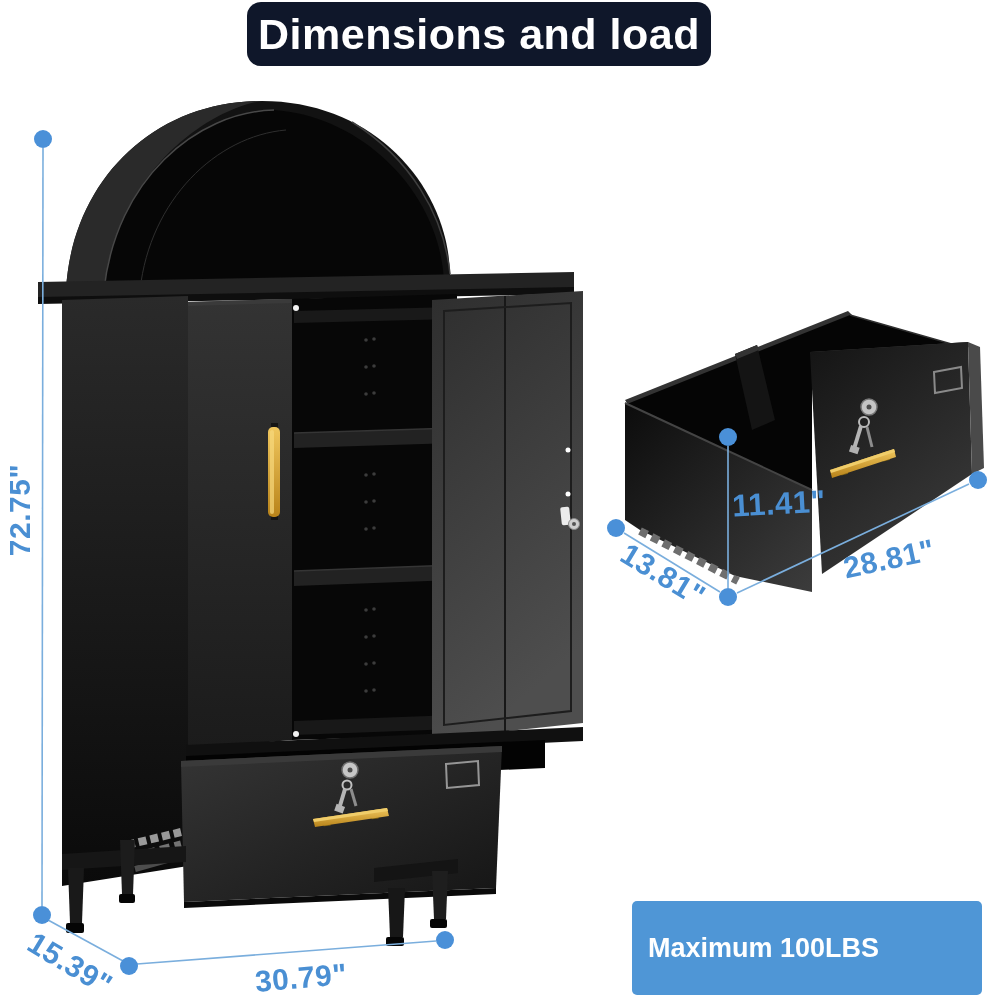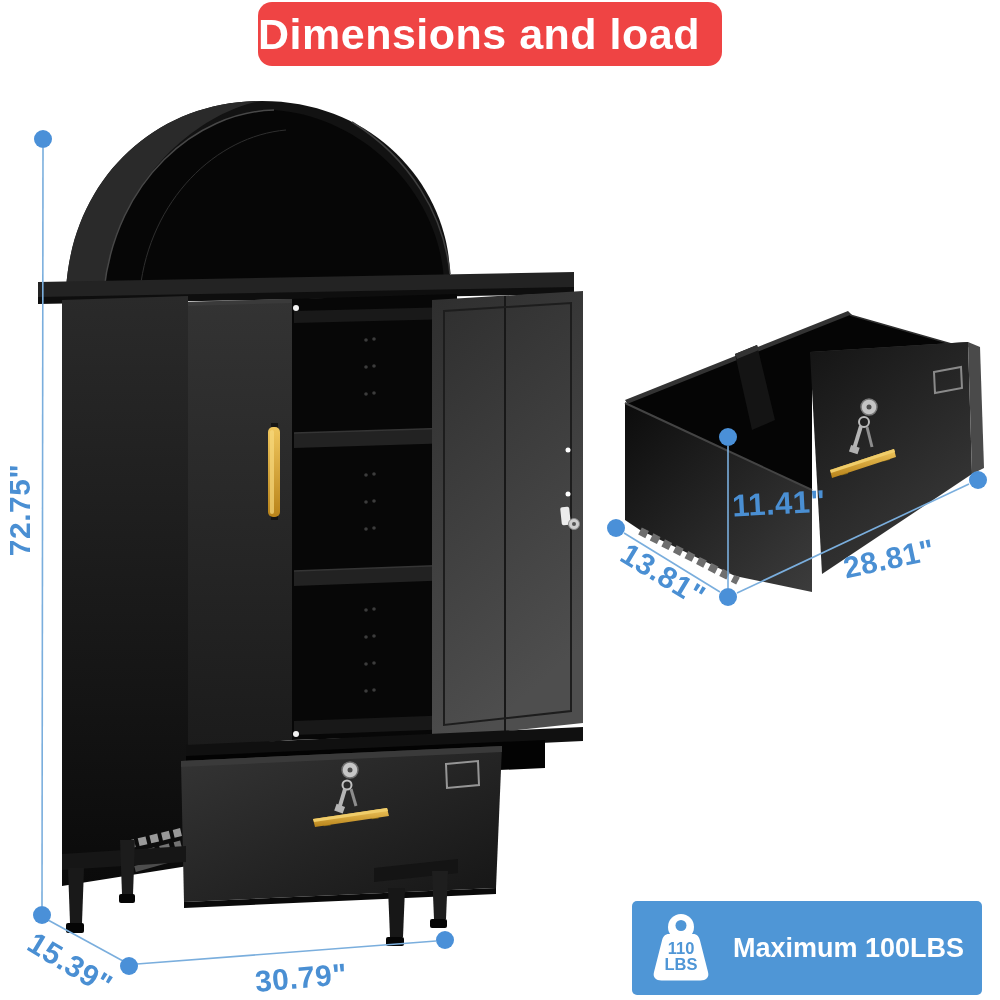--- a/index.html
+++ b/index.html
@@ -1,19 +1,19 @@
 <!DOCTYPE html>
 <html><head>
 <meta charset="utf-8">
 <style>
   html,body{margin:0;padding:0;background:#fff;}
   .page{position:relative;width:1000px;height:1000px;background:#ffffff;overflow:hidden;
         font-family:"Liberation Sans", sans-serif;}
-  .title-banner{position:absolute;left:258px;top:2px;width:464px;height:64px;
-        background:#ef4444;border-radius:14px;display:flex;align-items:center;}
+  .title-banner{position:absolute;left:247px;top:2px;width:464px;height:64px;
+        background:#0f172a;border-radius:14px;display:flex;align-items:center;justify-content:center;}
   .title-banner span{color:#ffffff;font-size:43px;font-weight:bold;letter-spacing:0.5px;}
   .scene{position:absolute;left:0;top:0;}
   .dim-label{position:absolute;font-size:30px;font-weight:bold;color:#4a8fd3;
         text-align:center;white-space:nowrap;letter-spacing:0.5px;}
   .lbl-cab-height{left:-30px;top:493px;width:100px;transform:rotate(-90deg);}
   .lbl-cab-depth{left:22px;top:947px;width:96px;transform:rotate(31deg);}
   .lbl-cab-width{left:253px;top:961px;width:96px;transform:rotate(-5deg);}
   .lbl-dr-height{left:731px;top:486px;width:96px;transform:rotate(-3deg);font-size:31px;}
   .lbl-dr-depth{left:615px;top:558px;width:96px;transform:rotate(31deg);}
   .lbl-dr-width{left:841px;top:542px;width:96px;transform:rotate(-12deg);}
@@ -237,30 +237,18 @@
   </svg>
 
   <div class="dim-label lbl-cab-height">72.75"</div>
   <div class="dim-label lbl-cab-depth">15.39"</div>
   <div class="dim-label lbl-cab-width">30.79"</div>
   <div class="dim-label lbl-dr-height">11.41"</div>
   <div class="dim-label lbl-dr-depth">13.81"</div>
   <div class="dim-label lbl-dr-width">28.81"</div>
 
   <div class="badge">
-    <div class="badge-icon">
-      <svg width="72" height="68" viewBox="0 0 72 68">
-        <circle cx="36" cy="13" r="13" fill="#ffffff"></circle>
-        <circle cx="36" cy="11.5" r="5.5" fill="#4f96d6"></circle>
-        <path d="M 24 20 L 48 20 C 52 20 54 22.5 55 26.5 L 63 58 C 64.5 63.5 61 66.5 55.5 66.5
-                 L 16.5 66.5 C 11 66.5 7.5 63.5 9 58 L 17 26.5 C 18 22.5 20 20 24 20 Z" fill="#ffffff"></path>
-      </svg>
-      <div class="badge-icon-text">
-        <span>110</span>
-        <span>LBS</span>
-      </div>
-    </div>
     <div class="badge-text">
       <div>Maximum 100LBS</div>
     </div>
   </div>
 
 </div>
 
 </body></html>

